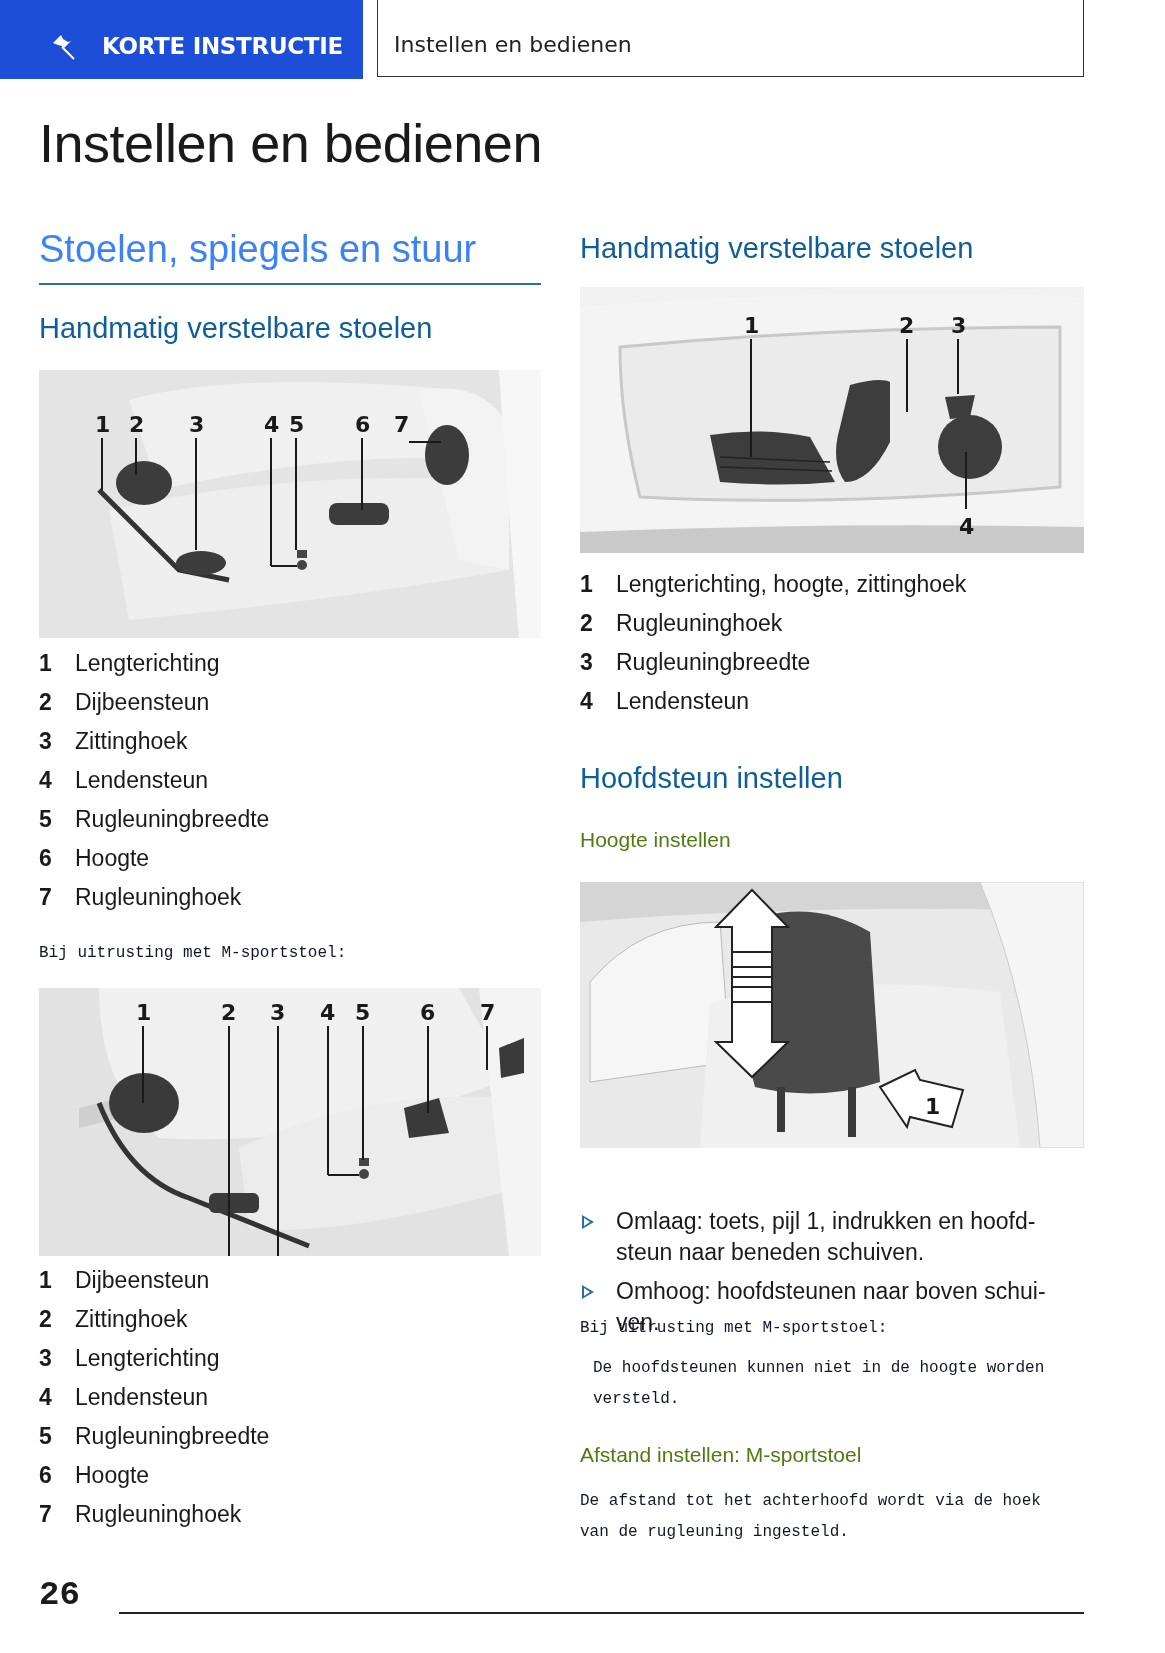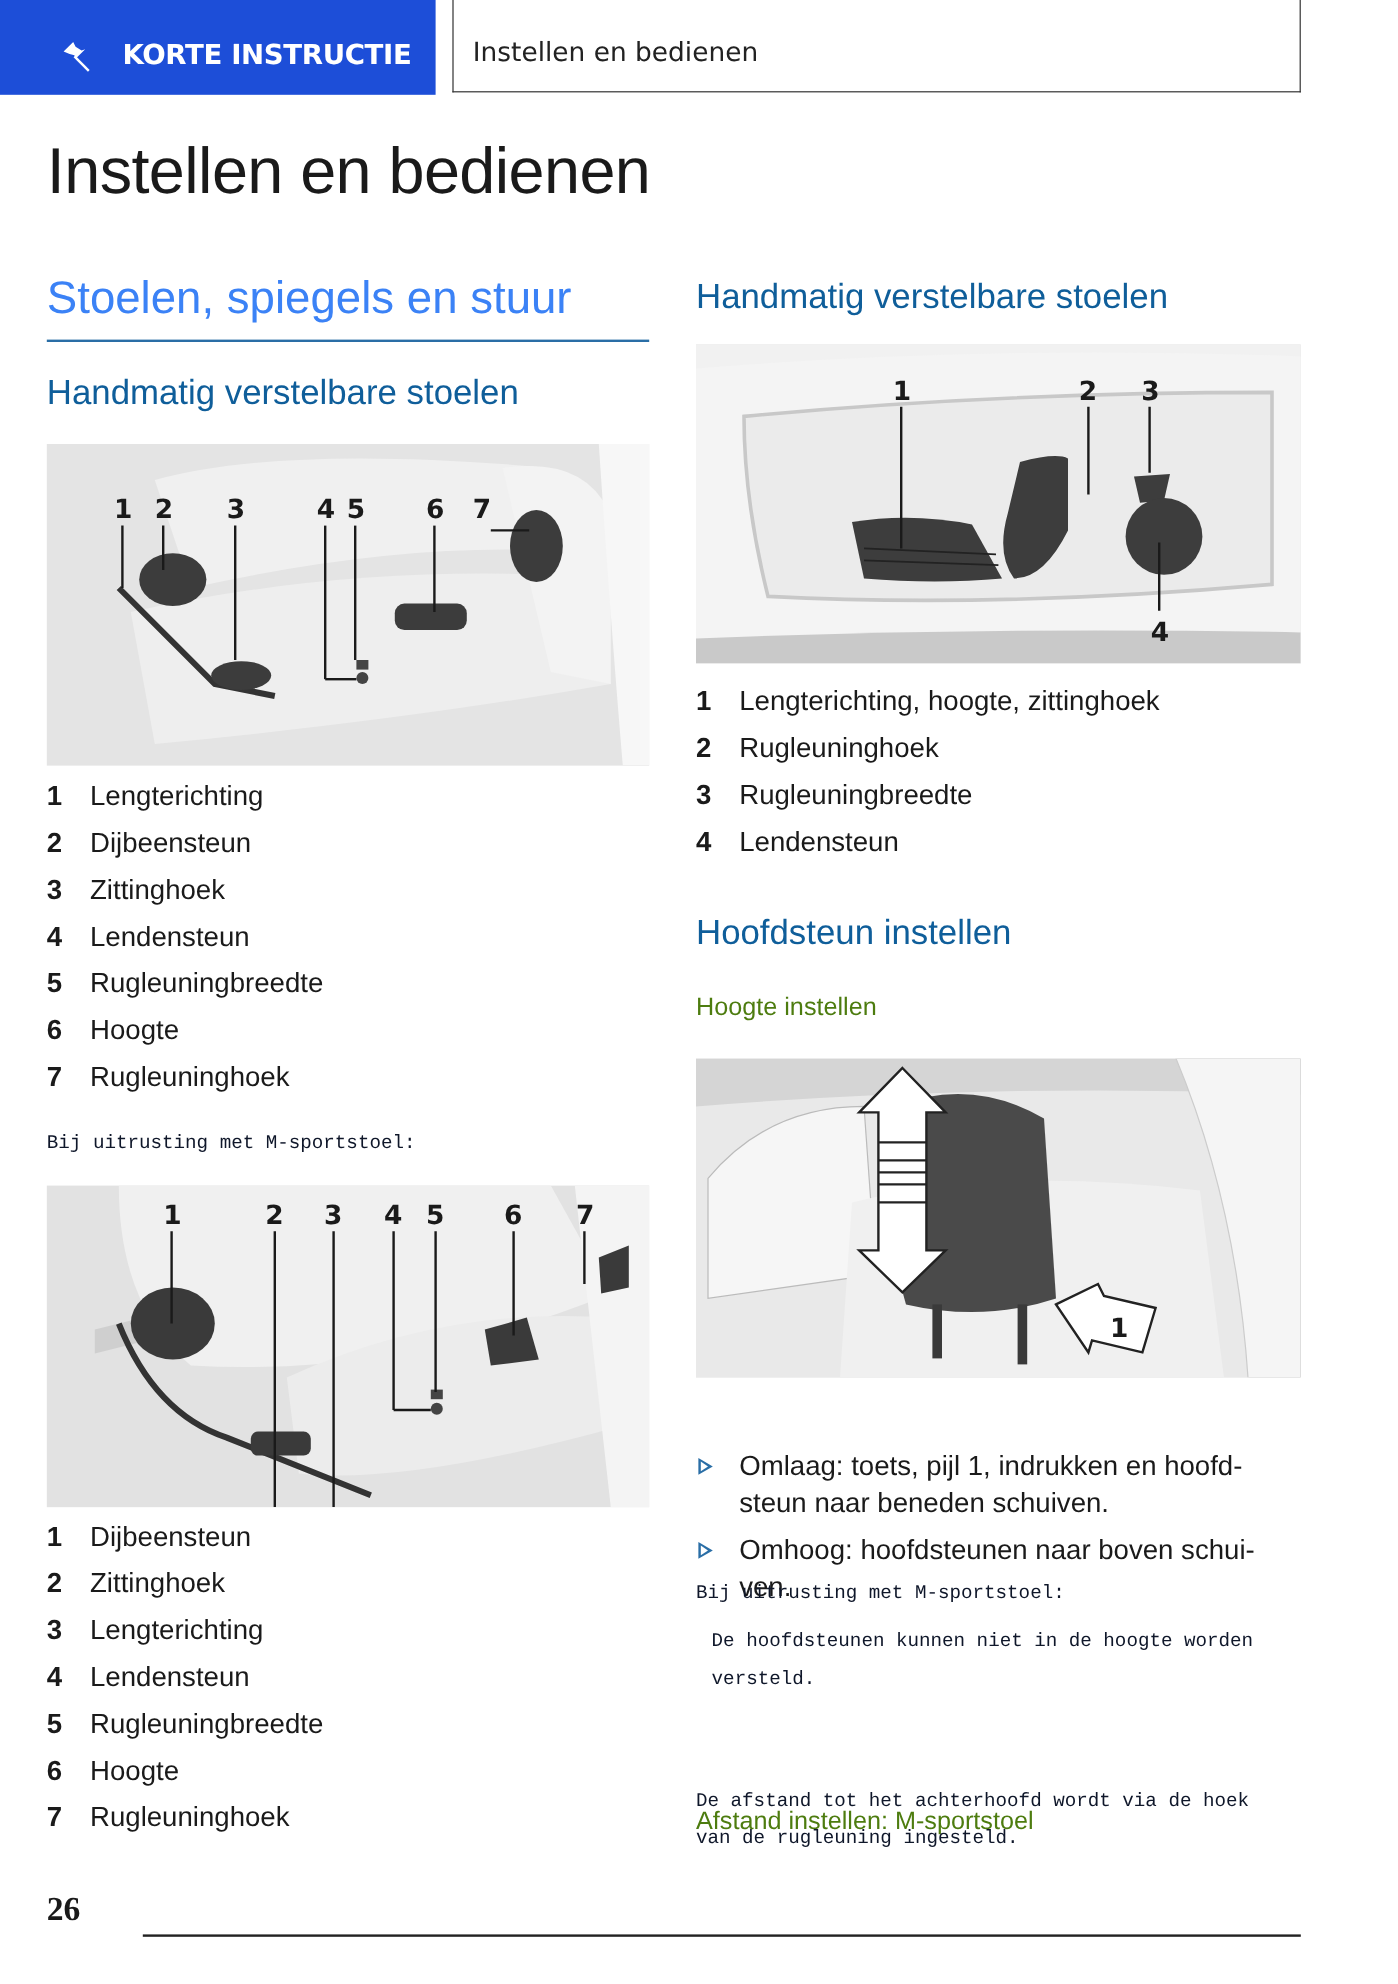--- a/index.html
+++ b/index.html
@@ -62,22 +62,22 @@
     position: absolute; left: 2px; top: 9px; width: 0; height: 0;
     border-top: 7px solid transparent; border-bottom: 7px solid transparent;
     border-left: 12px solid #2a6ea6;
   }
   .bullets .tri::after {
     content: ""; position: absolute; left: -10px; top: -4px;
     border-top: 4px solid transparent; border-bottom: 4px solid transparent;
     border-left: 6px solid #fff;
   }
   .page-num {
-    position: absolute; left: 39px; top: 1576px; font-size: 28px; font-weight: bold;
-    font-family: Liberation Serif, serif;
+    position: absolute; left: 39px; top: 1576px; font-size: 34px; font-weight: bold;
+    font-family: Liberation Mono, monospace;
   }
   .foot-rule { position: absolute; left: 119px; top: 1612px; width: 965px; height: 2px; background: #222; }
   .callout { font-family: "DejaVu Sans", sans-serif; font-weight: bold; font-size: 22px; fill: #1a1a1a; }
 </style>
 </head>
 <body>
 
 <div class="hdr-black">
   <svg class="pin" viewBox="0 0 26 26">
     <path d="M3 9 L11 1 L13 5 L18 8 L21 7 L13 15 L12 12 L8 11 Z" fill="#fff"></path>
@@ -305,17 +305,17 @@
 </div>
 
 <ul class="bullets" style="left:580px; top:1162px;margin-top:44px;">
   <li><span class="tri"></span><span>Omlaag: toets, pijl 1, indrukken en hoofd-steun naar beneden schuiven.</span></li>
   <li><span class="tri"></span><span>Omhoog: hoofdsteunen naar boven schui-ven.</span></li>
 </ul>
 
 <div class="para" style="left:580px; top:1313px; width:480px;">Bij uitrusting met M-sportstoel:</div>
 <div class="para" style="left:580px; top:1353px; width:470px;margin-left:13px;">De hoofdsteunen kunnen niet in de hoogte worden versteld.</div>
 
-<div class="h3-blue" style="left:580px; top:1506px;">Afstand instellen: M-sportstoel</div>
+<div class="h3-blue" style="left:580px; top:1443px;">Afstand instellen: M-sportstoel</div>
 <div class="para" style="left:580px; top:1486px; width:480px;">De afstand tot het achterhoofd wordt via de hoek van de rugleuning ingesteld.</div>
 
 <div class="page-num">26</div>
 <div class="foot-rule"></div>
 
 </body></html>

